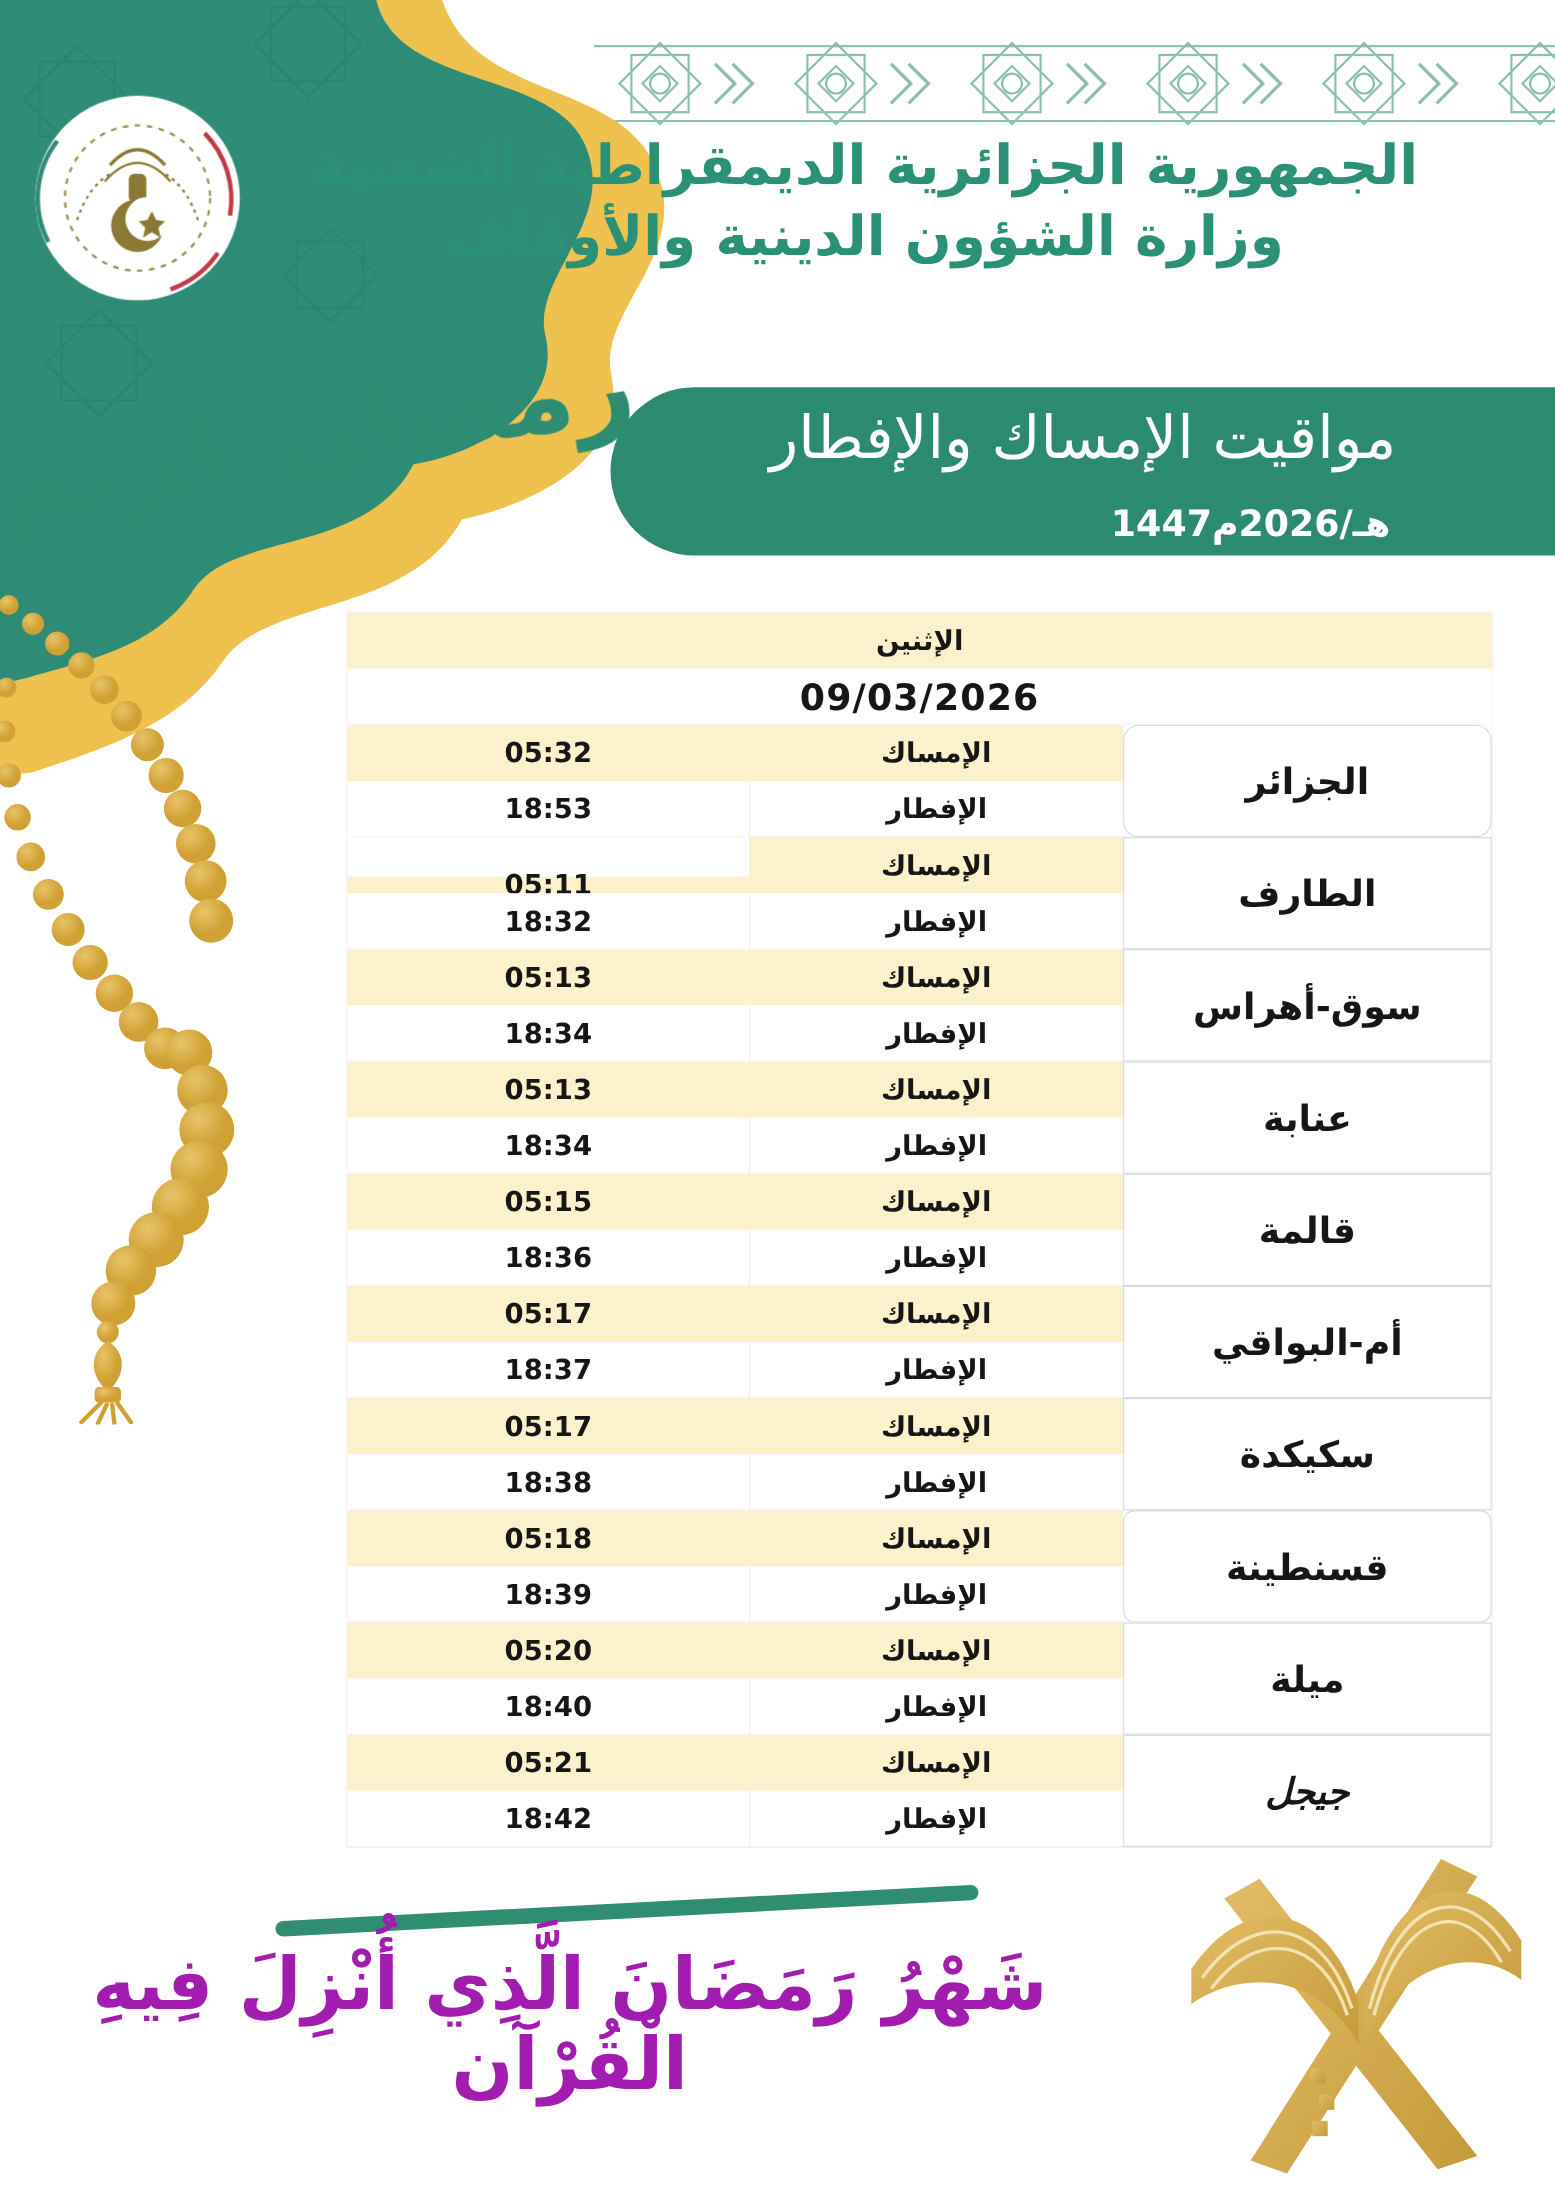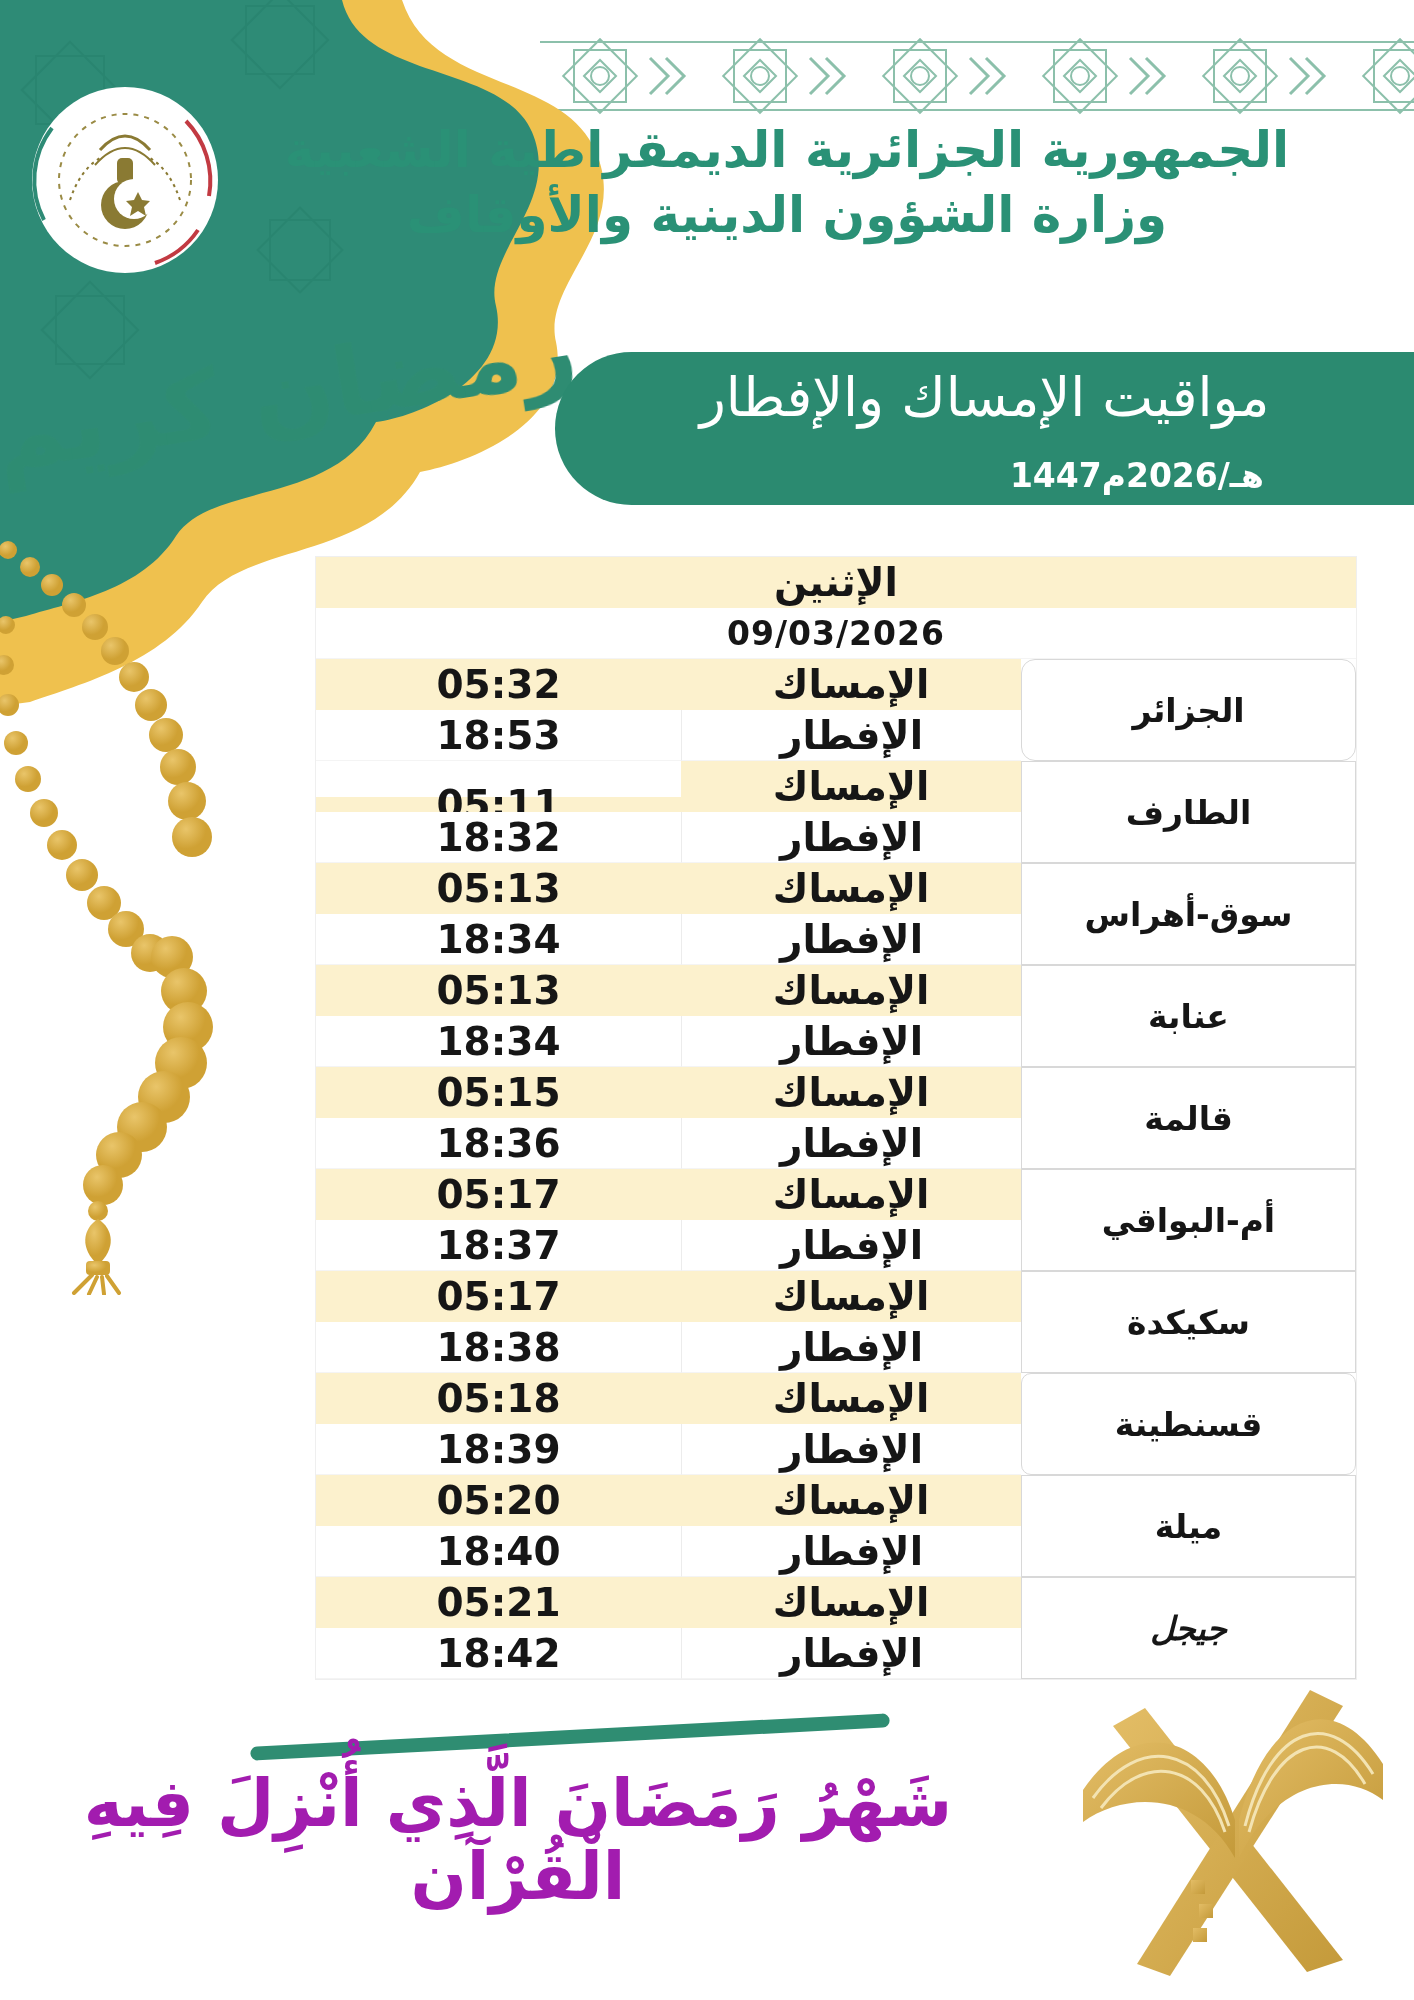--- a/index.html
+++ b/index.html
@@ -39,21 +39,21 @@
     font-size:33px;font-weight:bold;
   }
   
   .tbl{
     position:absolute;left:315px;top:556px;width:1040px;
     display:grid;grid-template-columns:365px 340px 335px;
     grid-auto-rows:51px;direction:ltr;border:1px solid #efefef;
   }
   .cell{
     display:flex;align-items:center;justify-content:center;
-    font-weight:bold;font-size:39px;color:#161616;direction:rtl;
+    font-weight:bold;font-size:25px;color:#161616;direction:rtl;
   }
   .full{grid-column:1 / 4;}
   .cream{background:#fcf1cd;}
   .white{background:#ffffff;border-bottom:1px solid #f4f4f4;}
   .city{
     background:#ffffff;border:1px solid #d8d8d8;font-size:33px;
   }
   .date{font-size:33px;letter-spacing:1px;}
   .vsep{border-left:1px solid #ececec;}
   

